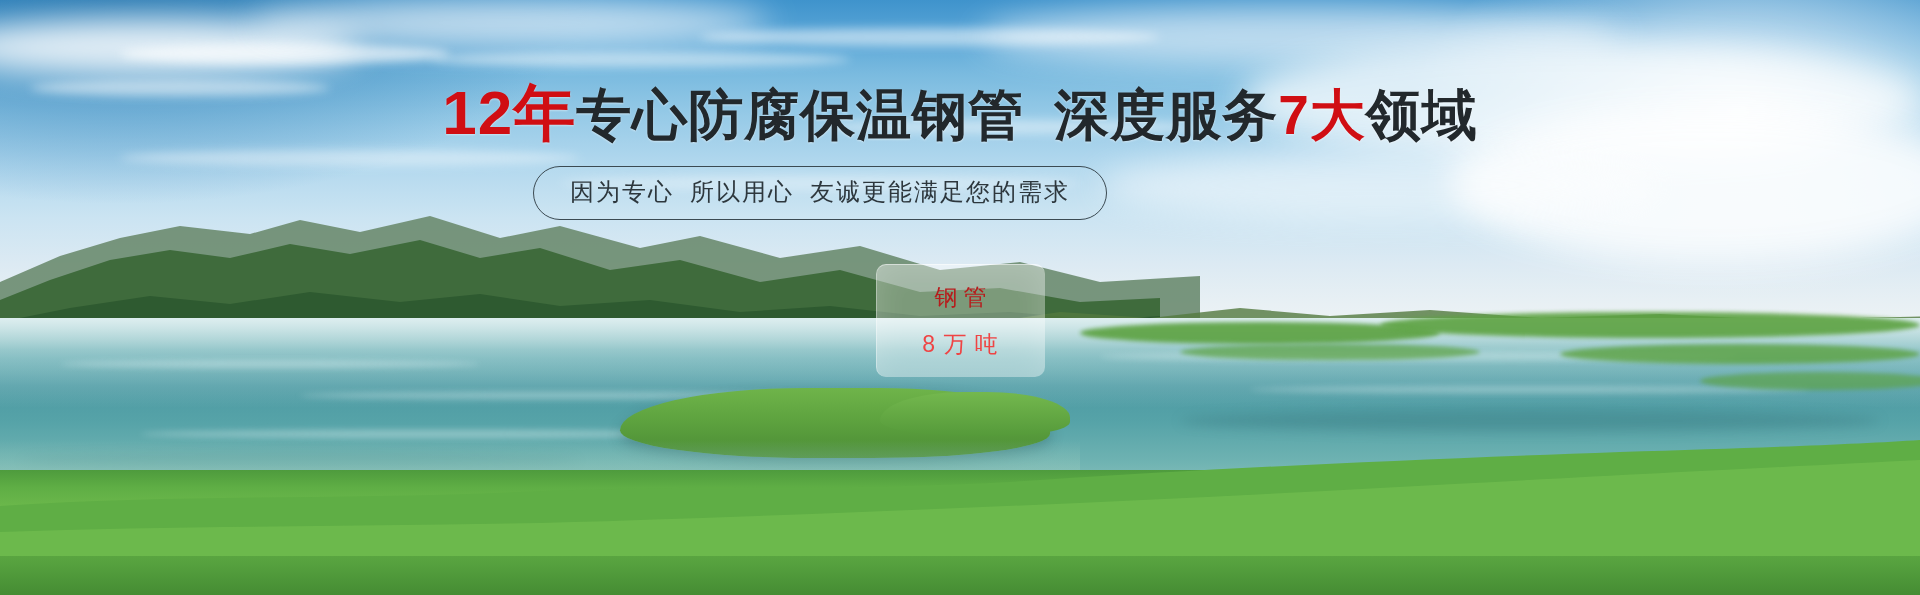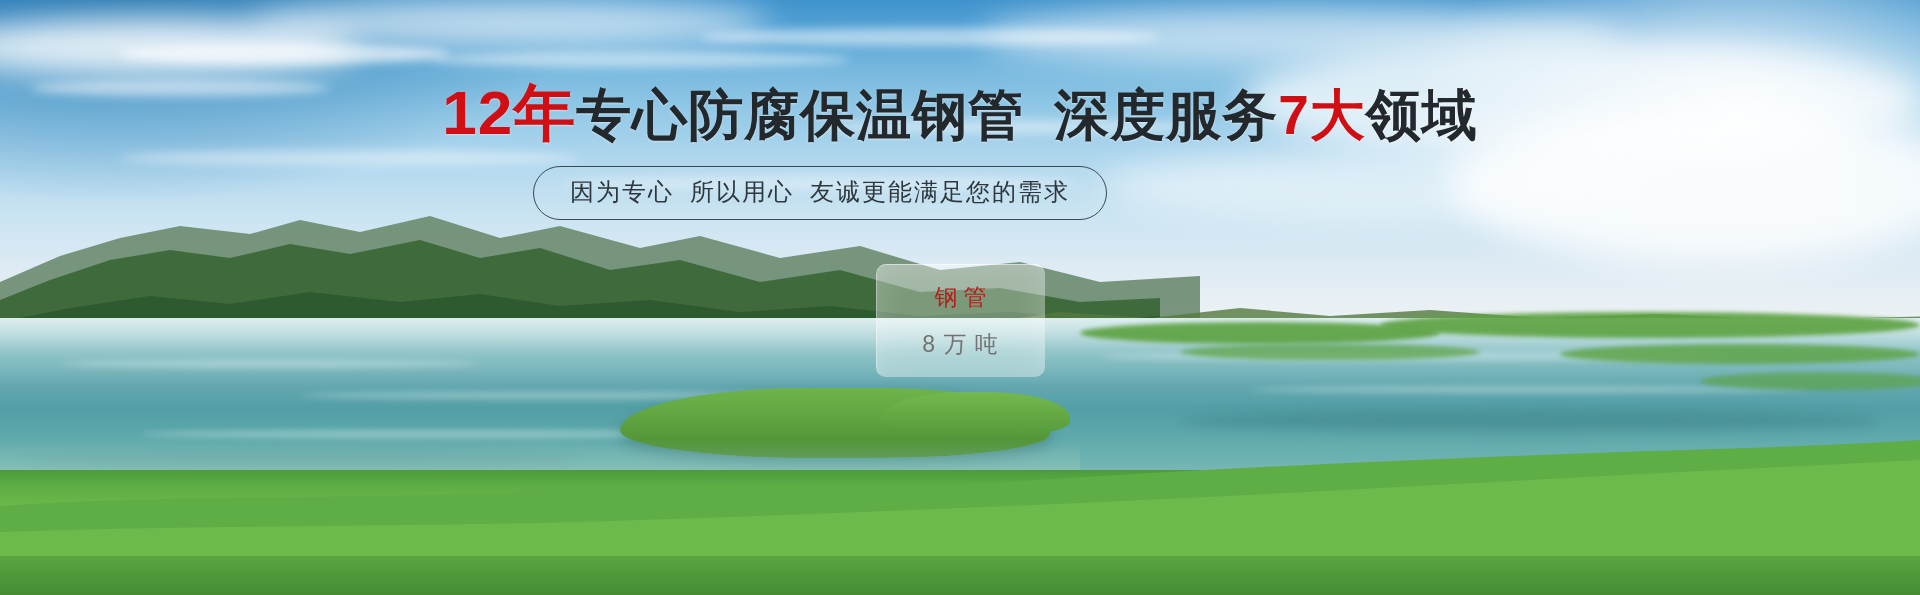--- a/index.html
+++ b/index.html
@@ -227,21 +227,21 @@
   .card-label {
     font-size: 23px;
     color: #b71c1c;
     letter-spacing: 6px;
     text-indent: 6px;
     margin-bottom: 16px;
     font-weight: 400;
   }
   .card-value {
     font-size: 23px;
-    color: #737373;
+    color: #ef4444;
     letter-spacing: 1px;
     font-weight: 400;
   }
   .card-value sup {
     font-size: 13px;
     vertical-align: super;
   }
 </style>
 </head>
 <body>

